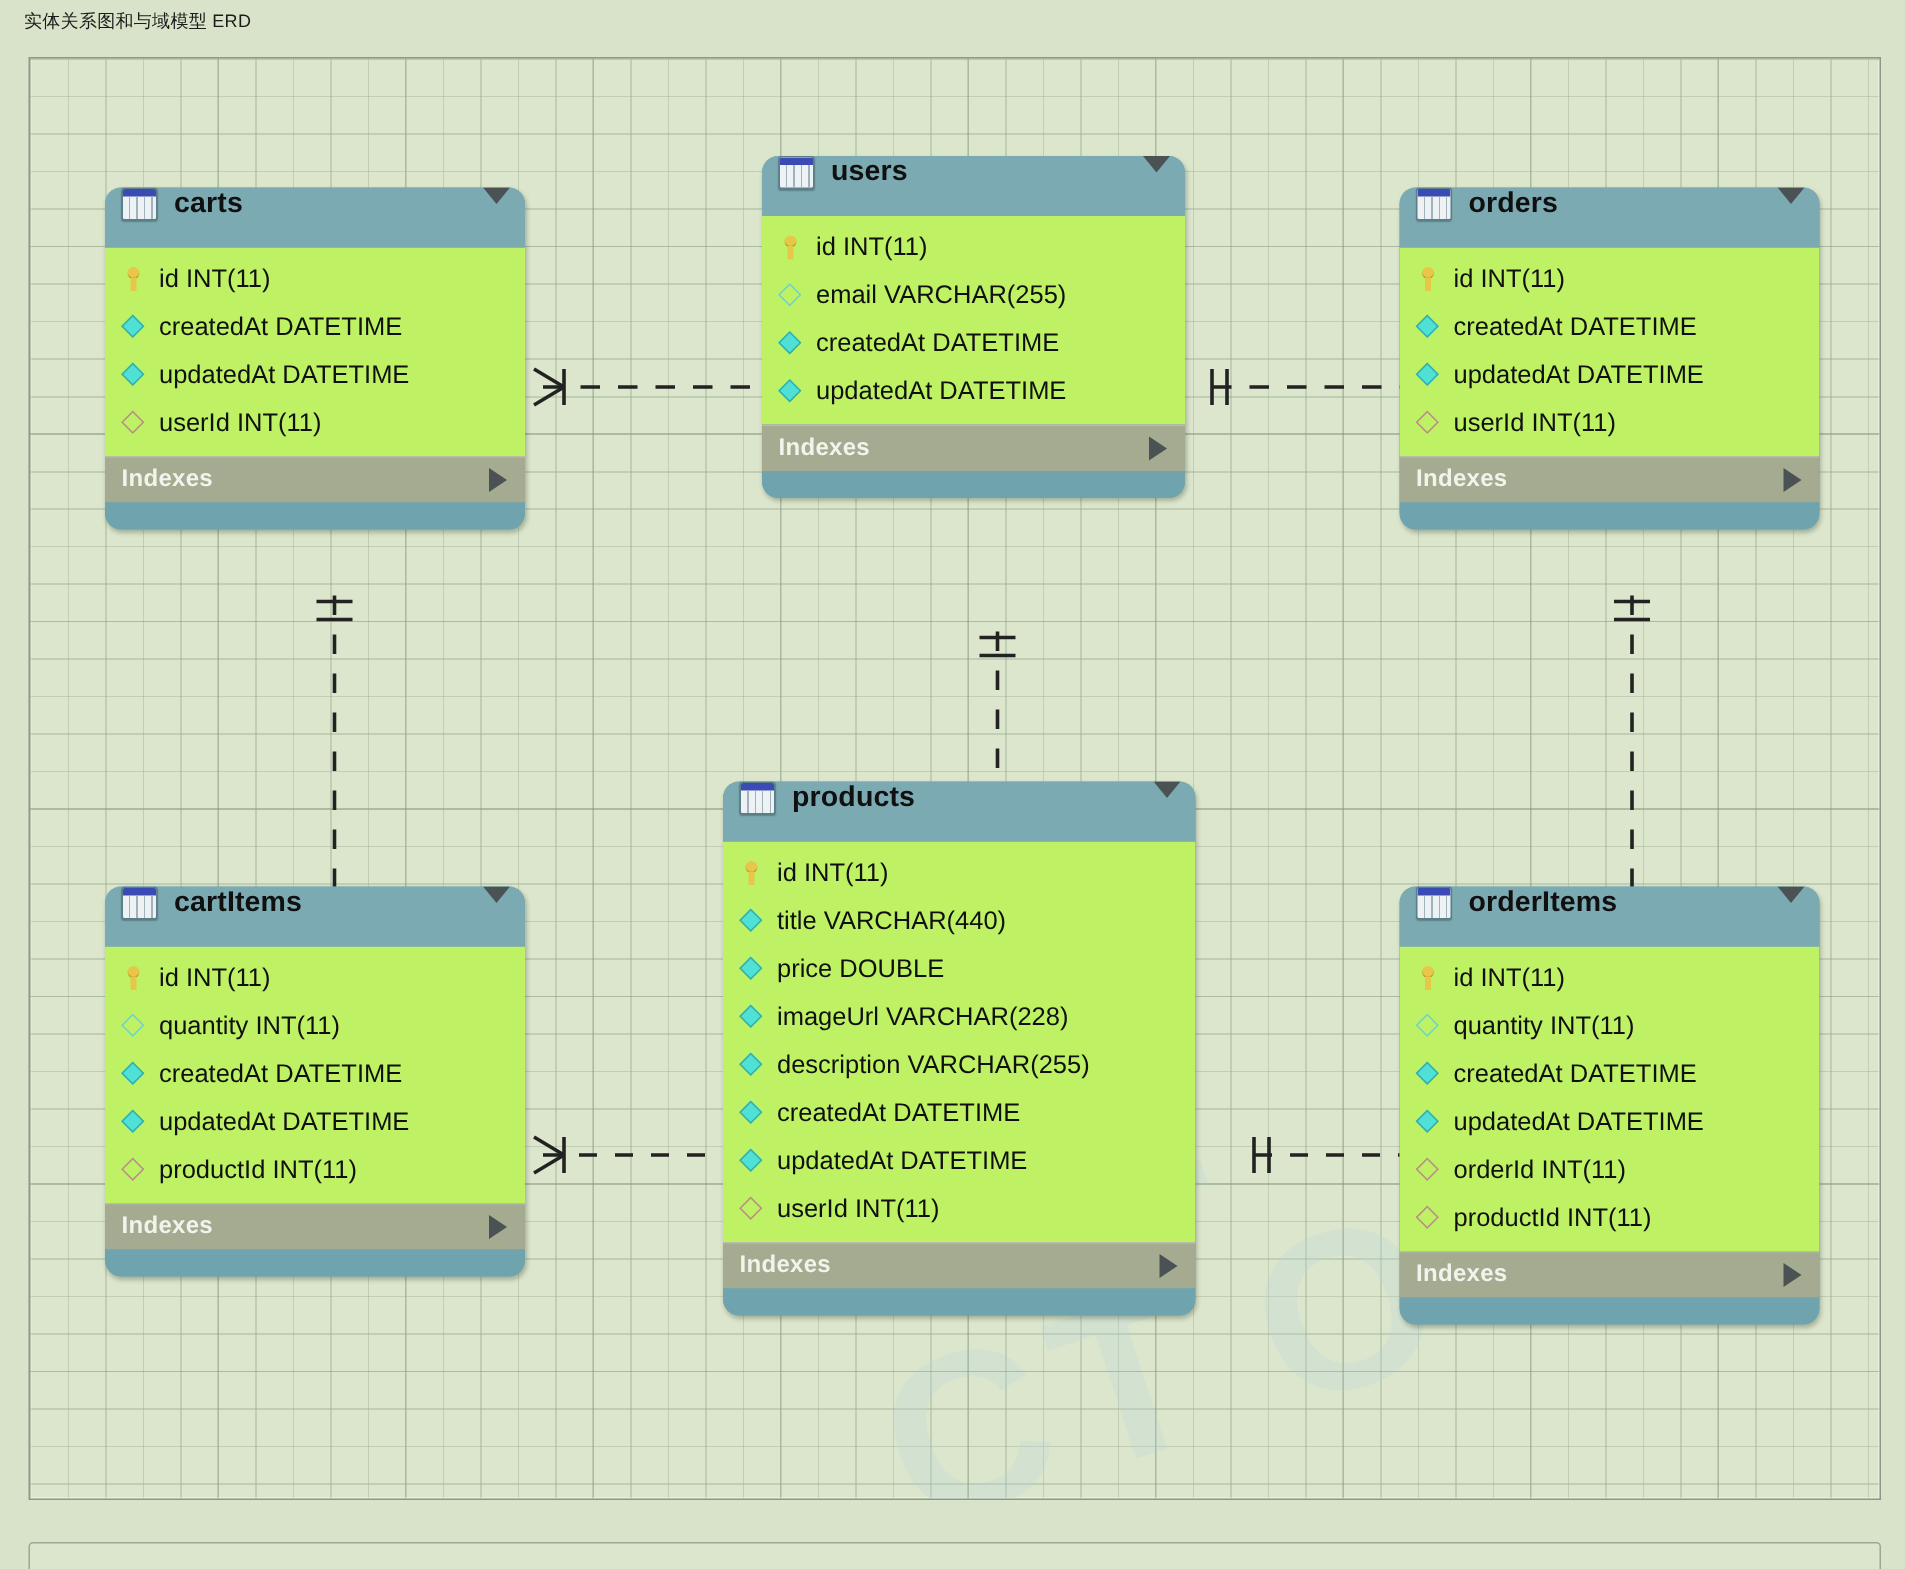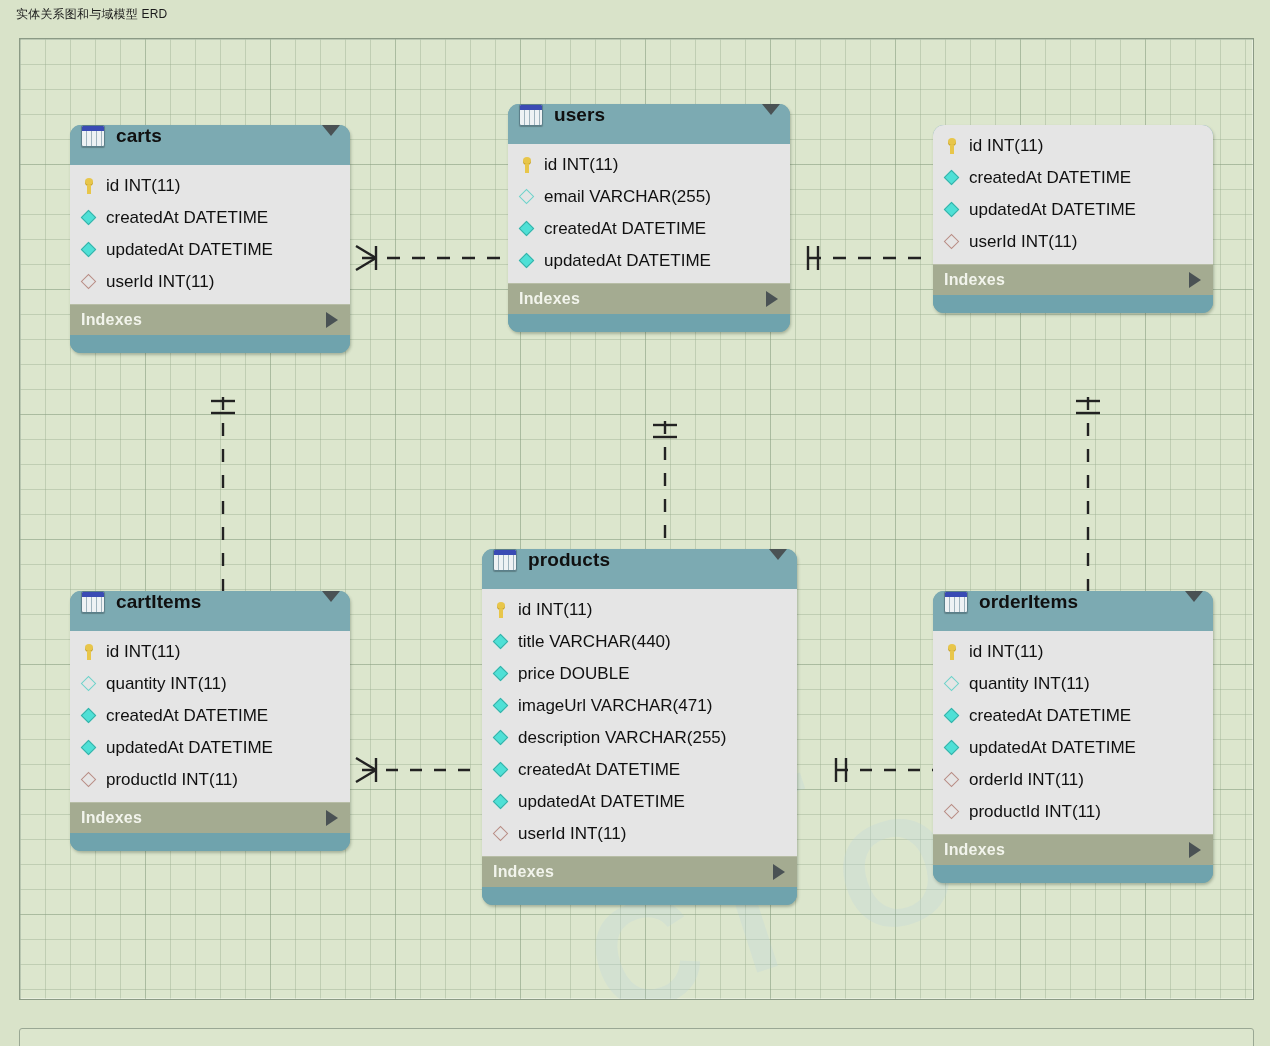--- a/index.html
+++ b/index.html
@@ -133,21 +133,21 @@
   }
   .caret-down {
     margin-left: auto;
     width: 0; height: 0;
     border-left: 9px solid transparent;
     border-right: 9px solid transparent;
     border-top: 11px solid #4a5254;
   }
 
   .tbl-body {
-    background: #e5e5e5;
+    background: #bef264;
     padding: 5px 0 6px 0;
   }
   .row {
     display: flex;
     align-items: center;
     height: 32px;
     padding: 0 10px 0 11px;
     white-space: nowrap;
   }
   .row .txt {
@@ -392,20 +392,28 @@
         </div>
       </div>
       <div class="tbl-indexes">
         <span class="txt">Indexes</span>
         <span class="caret-right"></span>
       </div>
       <div class="tbl-foot"></div>
     </div>
 
     <div class="tbl" style="left:913px; top:86px; width:280px;">
+      <div class="tbl-head">
+        <span class="tbl-icon">
+            <i></i>
+            <b></b>
+          </span>
+        <span class="tbl-title">orders</span>
+        <span class="caret-down"></span>
+      </div>
       <div class="tbl-body">
         <div class="row">
           <span class="gi key"></span>
           <span class="txt">id INT(11)</span>
         </div>
         <div class="row">
           <span class="gi dia-fill"></span>
           <span class="txt">createdAt DATETIME</span>
         </div>
         <div class="row">
@@ -455,21 +463,21 @@
           <span class="txt">productId INT(11)</span>
         </div>
       </div>
       <div class="tbl-indexes">
         <span class="txt">Indexes</span>
         <span class="caret-right"></span>
       </div>
       <div class="tbl-foot"></div>
     </div>
 
-    <div class="tbl" style="left:462px; top:510px; width:315px;">
+    <div class="tbl" style="left:462px; top:482px; width:315px;">
       <div class="tbl-head">
         <span class="tbl-icon">
             <i></i>
             <b></b>
           </span>
         <span class="tbl-title">products</span>
         <span class="caret-down"></span>
       </div>
       <div class="tbl-body">
         <div class="row">
@@ -479,21 +487,21 @@
         <div class="row">
           <span class="gi dia-fill"></span>
           <span class="txt">title VARCHAR(440)</span>
         </div>
         <div class="row">
           <span class="gi dia-fill"></span>
           <span class="txt">price DOUBLE</span>
         </div>
         <div class="row">
           <span class="gi dia-fill"></span>
-          <span class="txt">imageUrl VARCHAR(471)</span>
+          <span class="txt">imageUrl VARCHAR(228)</span>
         </div>
         <div class="row">
           <span class="gi dia-fill"></span>
           <span class="txt">description VARCHAR(255)</span>
         </div>
         <div class="row">
           <span class="gi dia-fill"></span>
           <span class="txt">createdAt DATETIME</span>
         </div>
         <div class="row">

